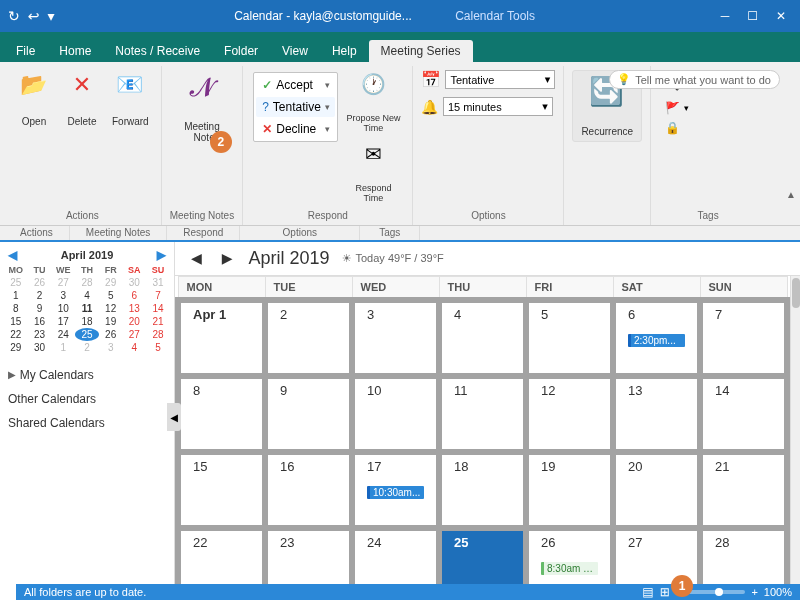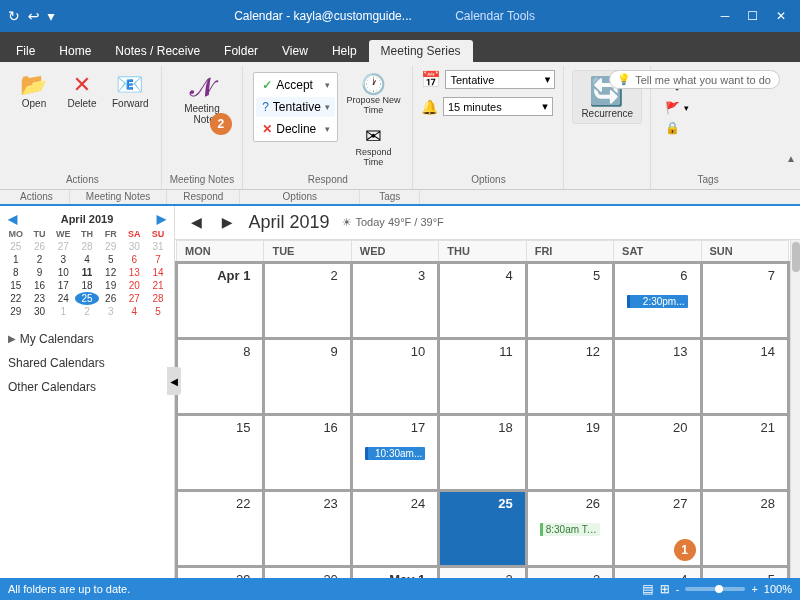--- a/index.html
+++ b/index.html
@@ -16,21 +16,21 @@
       padding: 0 8px;
       font-size: 12px;
     }
     .title-bar-left { display: flex; align-items: center; gap: 8px; }
     .title-bar-center { flex: 1; text-align: center; font-size: 12px; }
     .title-bar-right { display: flex; align-items: center; gap: 6px; }
     .title-btn { color: white; font-size: 12px; cursor: pointer; padding: 0 6px; }
 
     
     .ribbon-tabs {
-      background: #404040;
+      background: #0f766e;
       display: flex;
       align-items: flex-end;
       padding: 0 4px;
       height: 30px;
     }
     .ribbon-tab {
       padding: 4px 12px;
       color: white;
       font-size: 12px;
       cursor: pointer;
@@ -79,21 +79,21 @@
     }
     .ribbon-btn {
       display: flex;
       flex-direction: column;
       align-items: center;
       cursor: pointer;
       padding: 2px 4px;
       border-radius: 3px;
       min-width: 44px;
     }
-    .ribbon-btn-label { font-size: 10px; text-align: center; color: #333; margin-top: 0; }
+    .ribbon-btn-label { font-size: 10px; text-align: center; color: #333; margin-top: 18px; }
 
     
     .respond-group {
       border: 1px solid #c4c4c4;
       border-radius: 2px;
       background: white;
       padding: 2px;
       margin: 2px;
       display: flex;
       flex-direction: column;
@@ -303,29 +303,28 @@
     .cal-grid th {
       background: #f8f8f8;
       border: 1px solid #e0e0e0;
       padding: 4px 8px;
       font-size: 11px;
       font-weight: 600;
       color: #555;
       text-align: left;
     }
     .cal-grid td {
-      border: 3px solid #a3a3a3;
+      border: 6px solid #a3a3a3;
       padding: 4px 12px;
       vertical-align: top;
       font-size: 12px;
       color: #333;
       width: calc(100%/7);
       height: 76px;
       position: relative;
-      text-align: right;
     }
     .cal-grid td.today-col { background: #1e6fba; color: white; }
     .cal-grid td.today-col .day-num { color: white; font-weight: bold; }
     .day-num { font-size: 13px; font-weight: 400; }
     .day-label { font-size: 13px; font-weight: 600; color: #333; }
     .event-pill {
       background: #dce9f5;
       border-left: 3px solid #2b88d8;
       color: #1a5276;
       font-size: 10px;
@@ -347,23 +346,23 @@
       border-left: 3px solid #1565c0;
       color: white;
     }
     .badge-1 { background: #e07b39; bottom: 6px; right: 6px; }
     .badge-2 { background: #e07b39; }
 
     
     .status-bar {
       position: absolute;
       bottom: 0;
-      left: 0;
+      left: 16px;
       right: 0;
-      height: 22px;
+      height: 16px;
       background: #2b88d8;
       display: flex;
       align-items: center;
       padding: 0 8px;
       font-size: 11px;
       color: white;
       gap: 16px;
     }
     .status-right {
       margin-left: auto;
@@ -663,24 +662,24 @@
             </tr>
           </tbody>
       </table>
     </div>
 
     <div class="sidebar-group">
       <span class="sidebar-chevron">▶</span>
       <span>My Calendars</span>
     </div>
     <div class="sidebar-group">
+      <span>Other Calendars</span>
+    </div>
+    <div class="sidebar-group">
       <span>Shared Calendars</span>
-    </div>
-    <div class="sidebar-group">
-      <span>Other Calendars</span>
     </div>
   </div>
 
   <div class="main-cal" style="position:relative;">
 
     <div style="position:absolute; left:-8px; top:40%; z-index:10; background:#ddd; width:14px; height:28px; display:flex; align-items:center; justify-content:center; cursor:pointer; border-radius:0 3px 3px 0;">
       <span style="font-size:10px;">◀</span>
     </div>
 
     <div class="main-cal-header">

